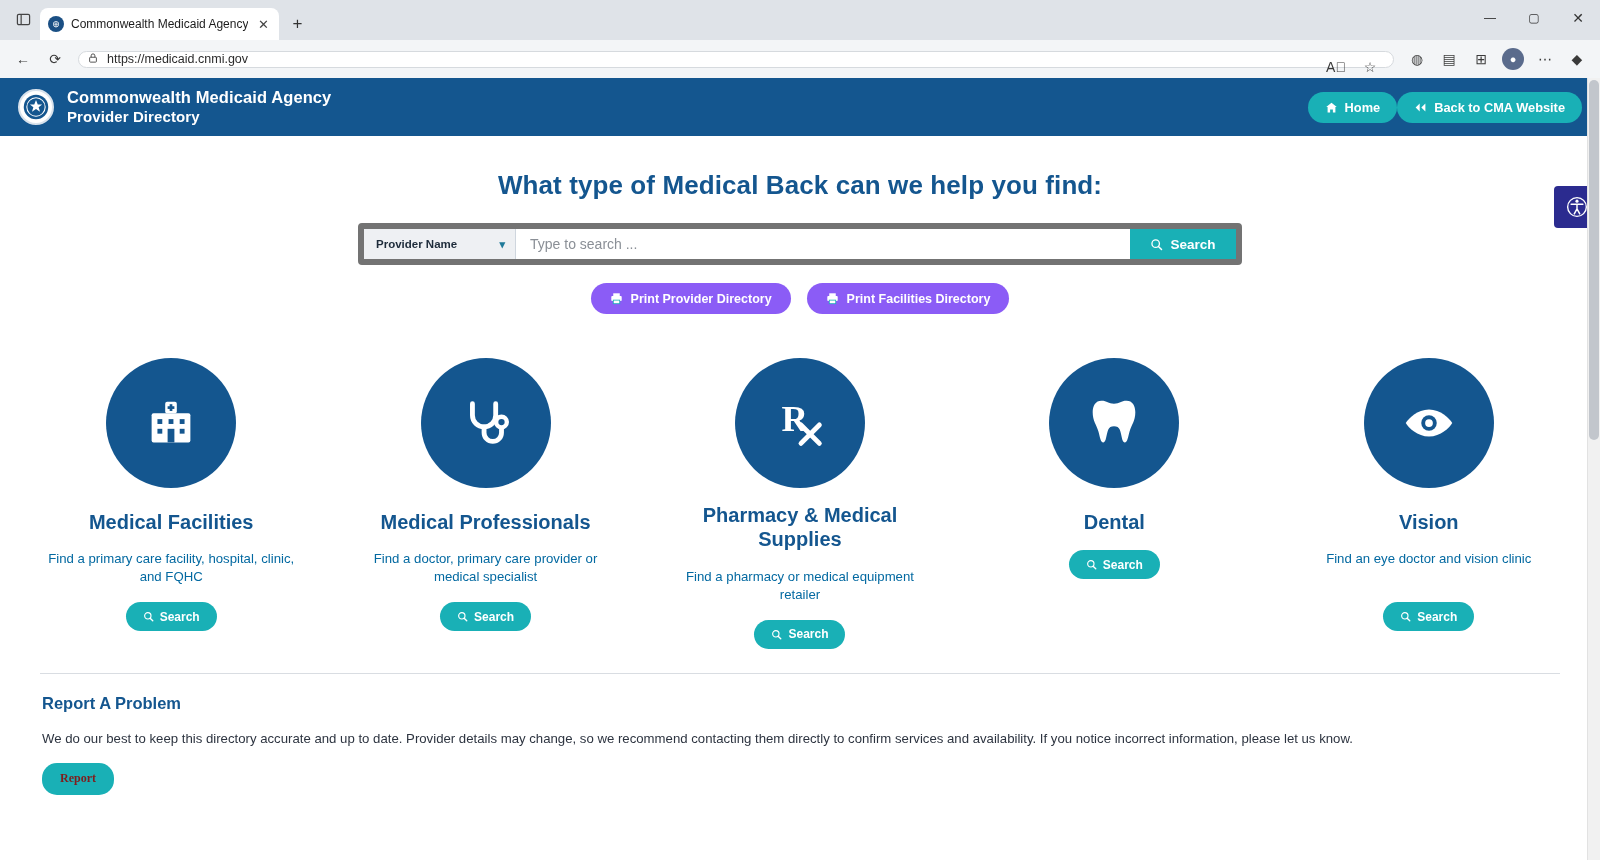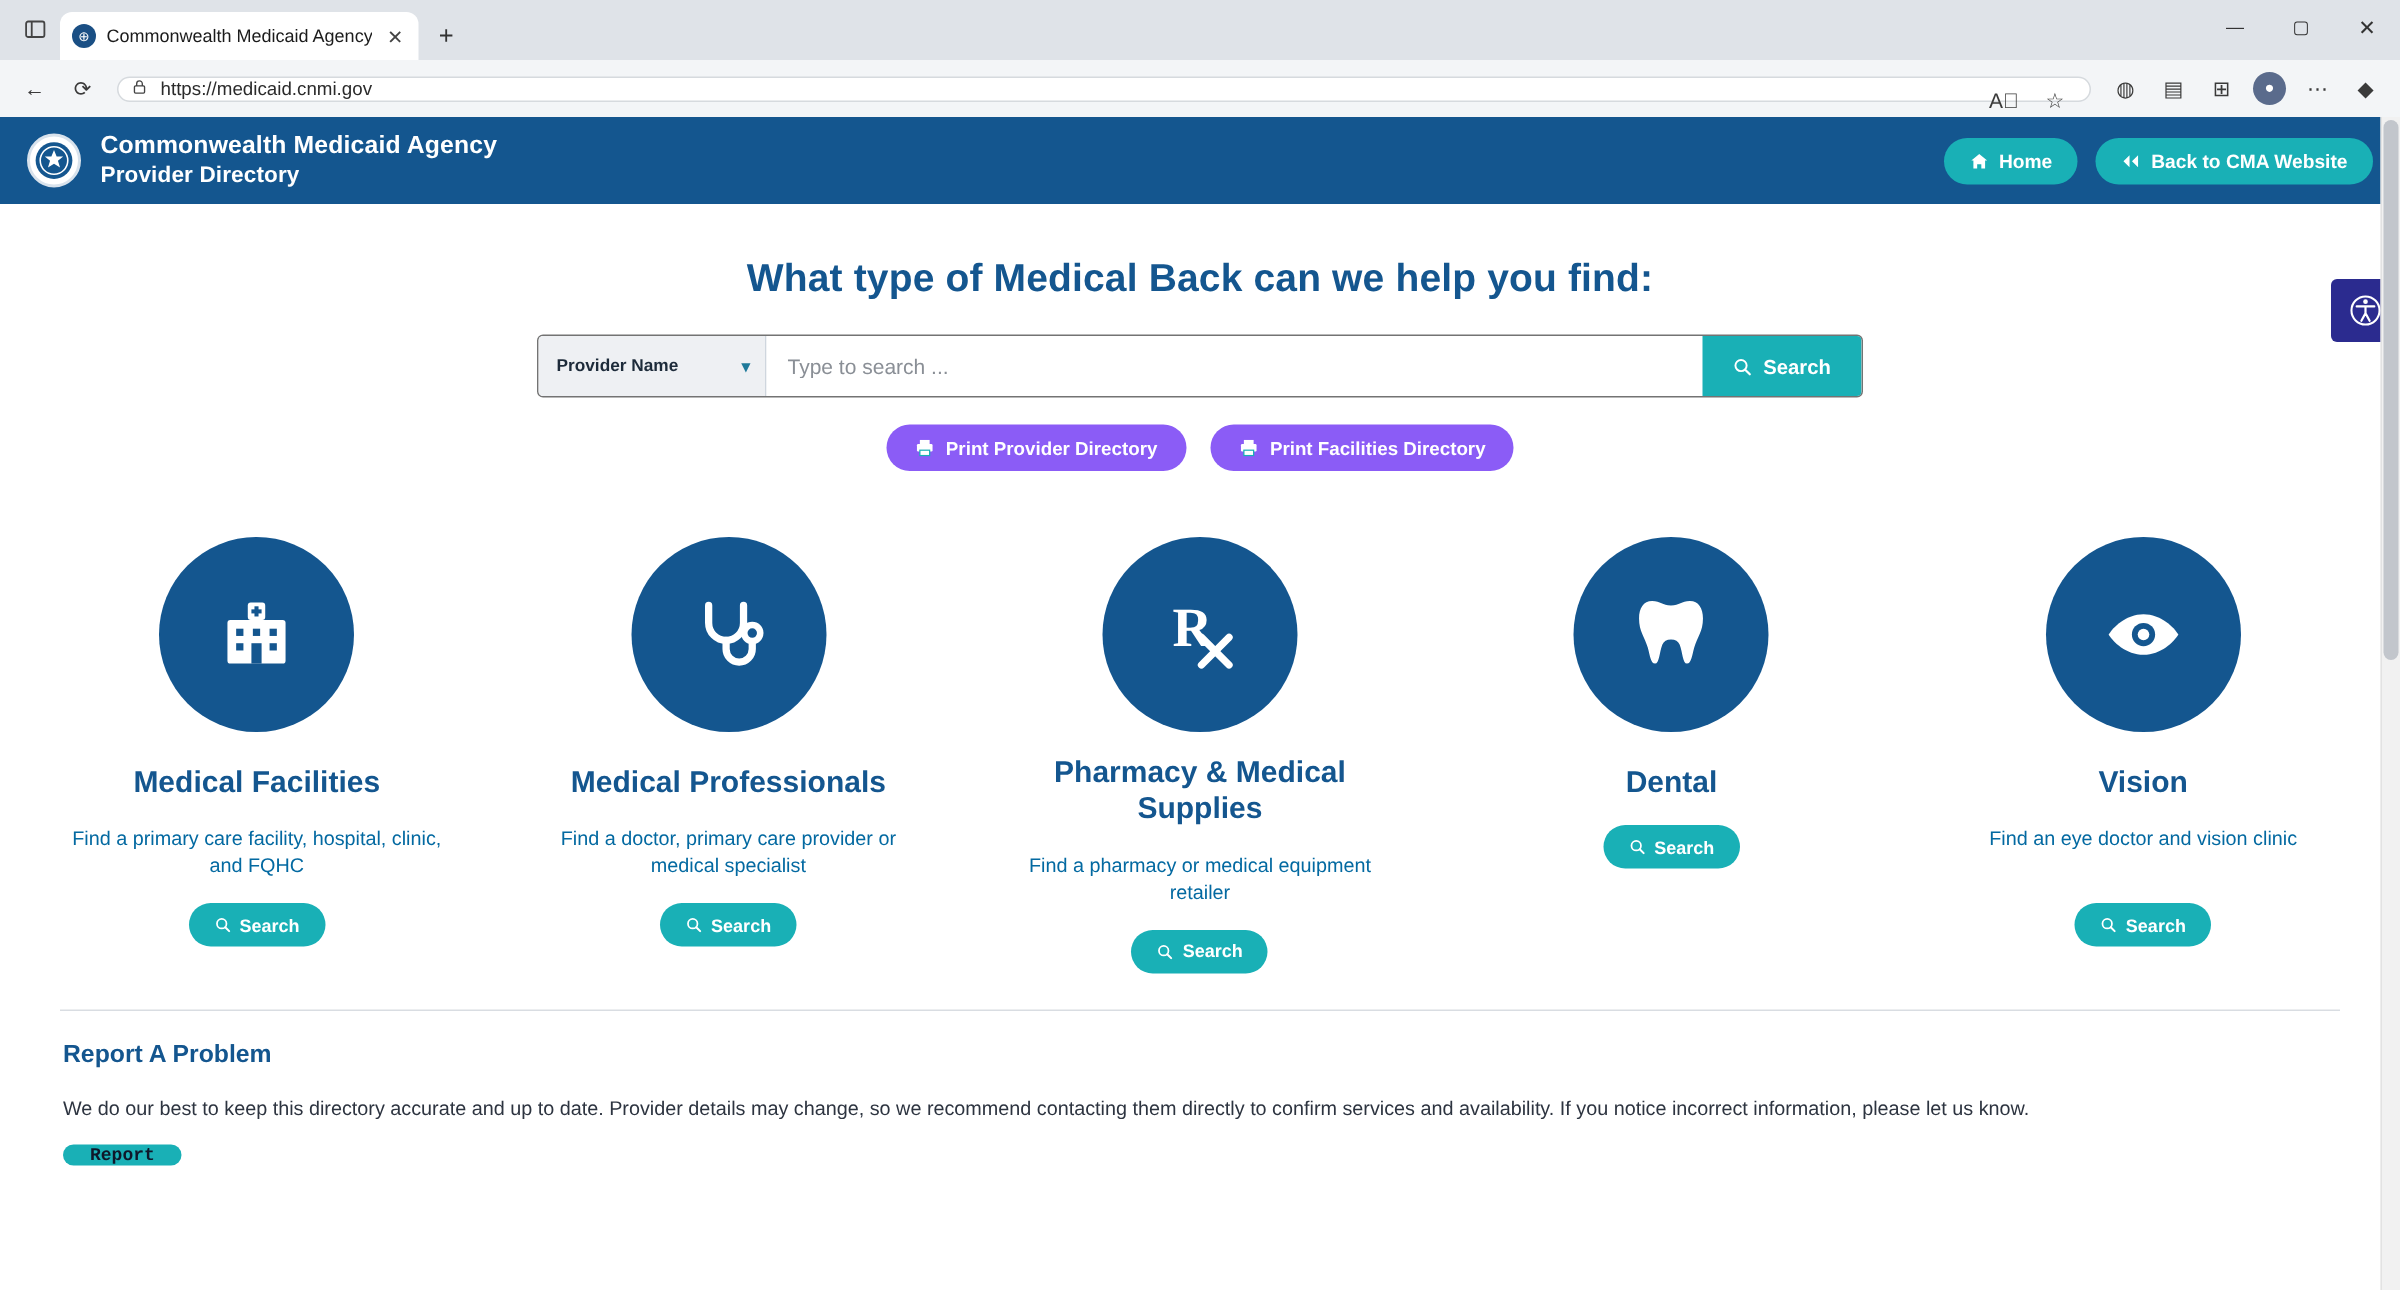--- a/index.html
+++ b/index.html
@@ -67,36 +67,36 @@
     padding: 0 18px; justify-content: space-between;
   }
   .brand { display: flex; align-items: center; gap: 13px; }
   .seal {
     width: 36px; height: 36px; border-radius: 50%; background: #ffffff;
     border: 2px solid #d8e2ec; display: flex; align-items: center; justify-content: center;
   }
   .brand-text { color: #ffffff; line-height: 1.18; }
   .brand-l1 { font-size: 16.5px; font-weight: bold; letter-spacing: .1px; }
   .brand-l2 { font-size: 15px; font-weight: bold; letter-spacing: .1px; }
-  .header-actions { display: flex; align-items: flex-start; gap: 12px; }
+  .header-actions { display: flex; align-items: flex-start; gap: 0; }
   .hbtn {
     background: #19b0b6; color: #fff; border: none; border-radius: 17px;
     height: 31px; padding: 0 17px; font-size: 12.8px; font-weight: bold;
     display: flex; align-items: center; gap: 7px; font-family: "Liberation Sans", sans-serif;
   }
 
   .content { padding-top: 34px; }
   .headline {
     text-align: center; color: #14568f; font-size: 26px; font-weight: bold;
     letter-spacing: .1px;
   }
 
   .searchrow {
     margin: 22px auto 0; width: 884px; height: 42px; display: flex;
-    border: 1px solid #737373; border-radius: 4px; background: #fff; overflow: hidden;
+    border: 6px solid #737373; border-radius: 4px; background: #fff; overflow: hidden;
   }
   .sel-wrap {
     width: 152px; background: #eef0f3; border-right: 1px solid #cfd6de;
     display: flex; align-items: center; justify-content: space-between;
     padding: 0 10px 0 12px; font-size: 11.5px; font-weight: bold; color: #1d2b3a;
   }
   .chev { color: #1f7a9a; font-size: 11px; }
   .search-input {
     flex: 1 1 auto; border: none; outline: none; font-size: 14px; color: #666;
     padding: 0 14px; font-family: "Liberation Sans", sans-serif;
@@ -134,23 +134,23 @@
     height: 29px; padding: 0 17px; font-size: 12px; font-weight: bold;
     display: flex; align-items: center; gap: 6px; font-family: "Liberation Sans", sans-serif;
   }
   .card.spaced-top .card-title { margin-top: 15px; }
 
   .divider { margin: 24px 40px 0; border-top: 1px solid #d9dde2; }
   .report { padding: 20px 42px 0; }
   .report h3 { color: #14568f; font-size: 16.5px; font-weight: bold; }
   .report p { margin-top: 18px; color: #2d3440; font-size: 13.2px; }
   .report-btn {
-    margin-top: 17px; background: #19b0b6; color:#0f172a; border: none; border-radius: 15px;
-    height: 14px; padding: 0 18px; font-size: 12px; font-weight: bold;
-    font-family: Liberation Mono, monospace;
+    margin-top: 17px; background: #19b0b6; color:#7f1d1d; border: none; border-radius: 15px;
+    height: 32px; padding: 0 18px; font-size: 12px; font-weight: bold;
+    font-family: Liberation Serif, serif;
   }
 
   .a11y-tab {
     position: absolute; right: 0; top: 108px; width: 46px; height: 42px;
     background: #2b2b8f; display: flex; align-items: center; justify-content: center;
     border-radius: 4px 0 0 4px;
   }
   .scrollbar {
     position: absolute; right: 0; top: 0; width: 13px; height: 100%;
     background: #f1f1f1; border-left: 1px solid #e2e2e2;

